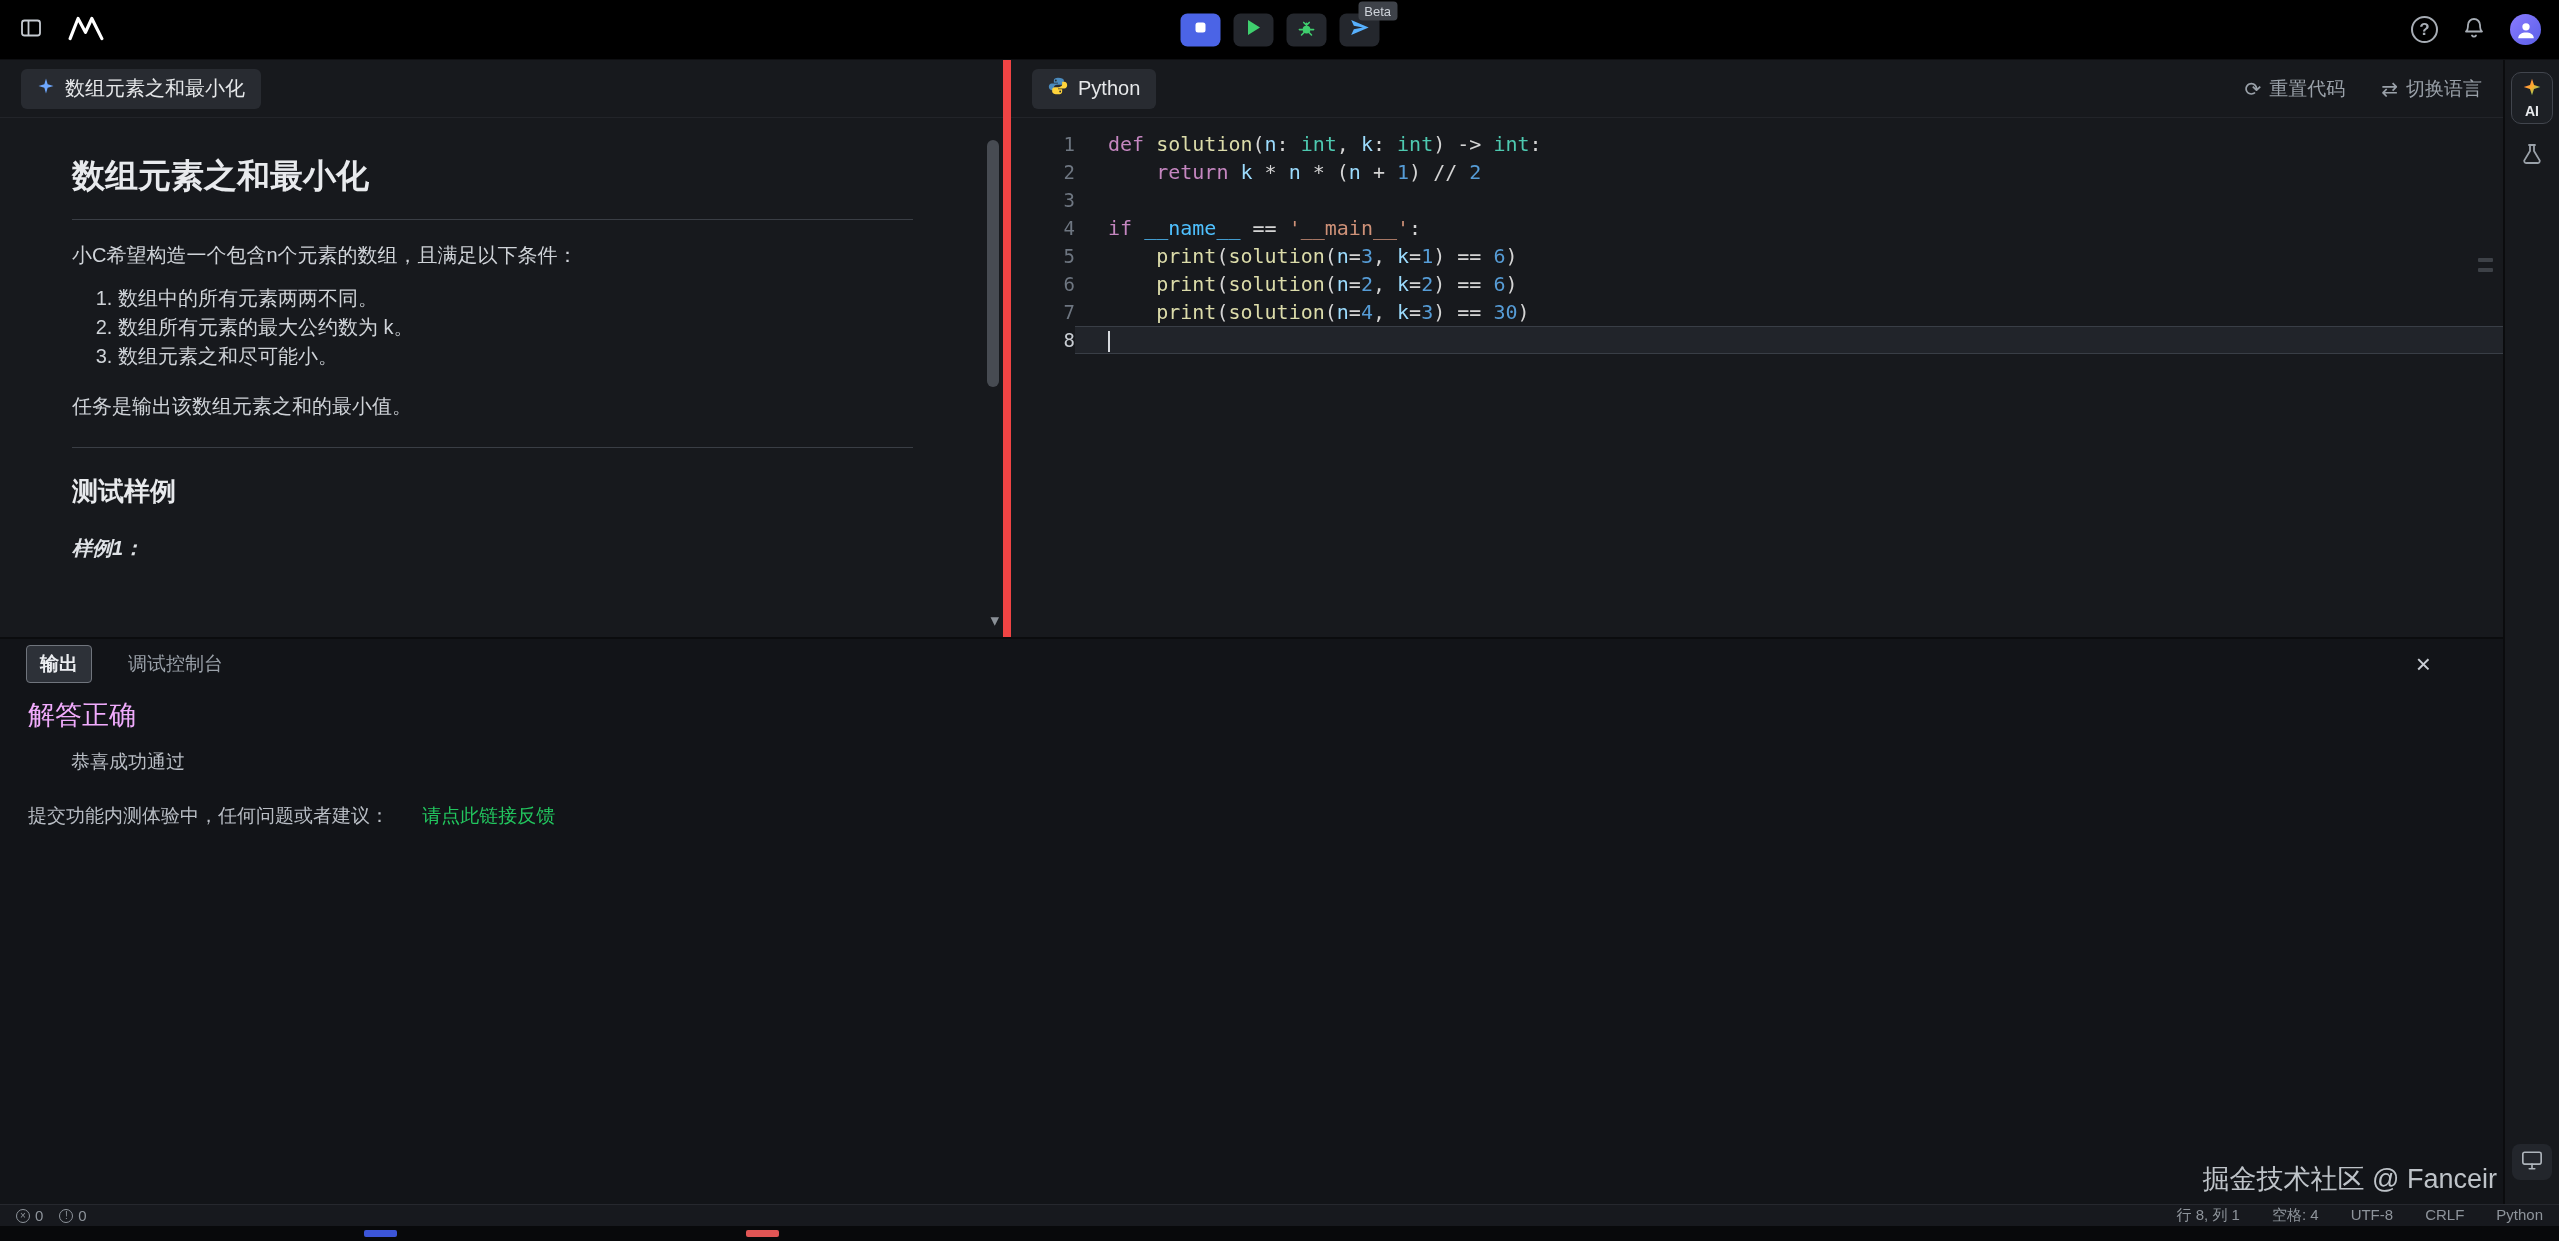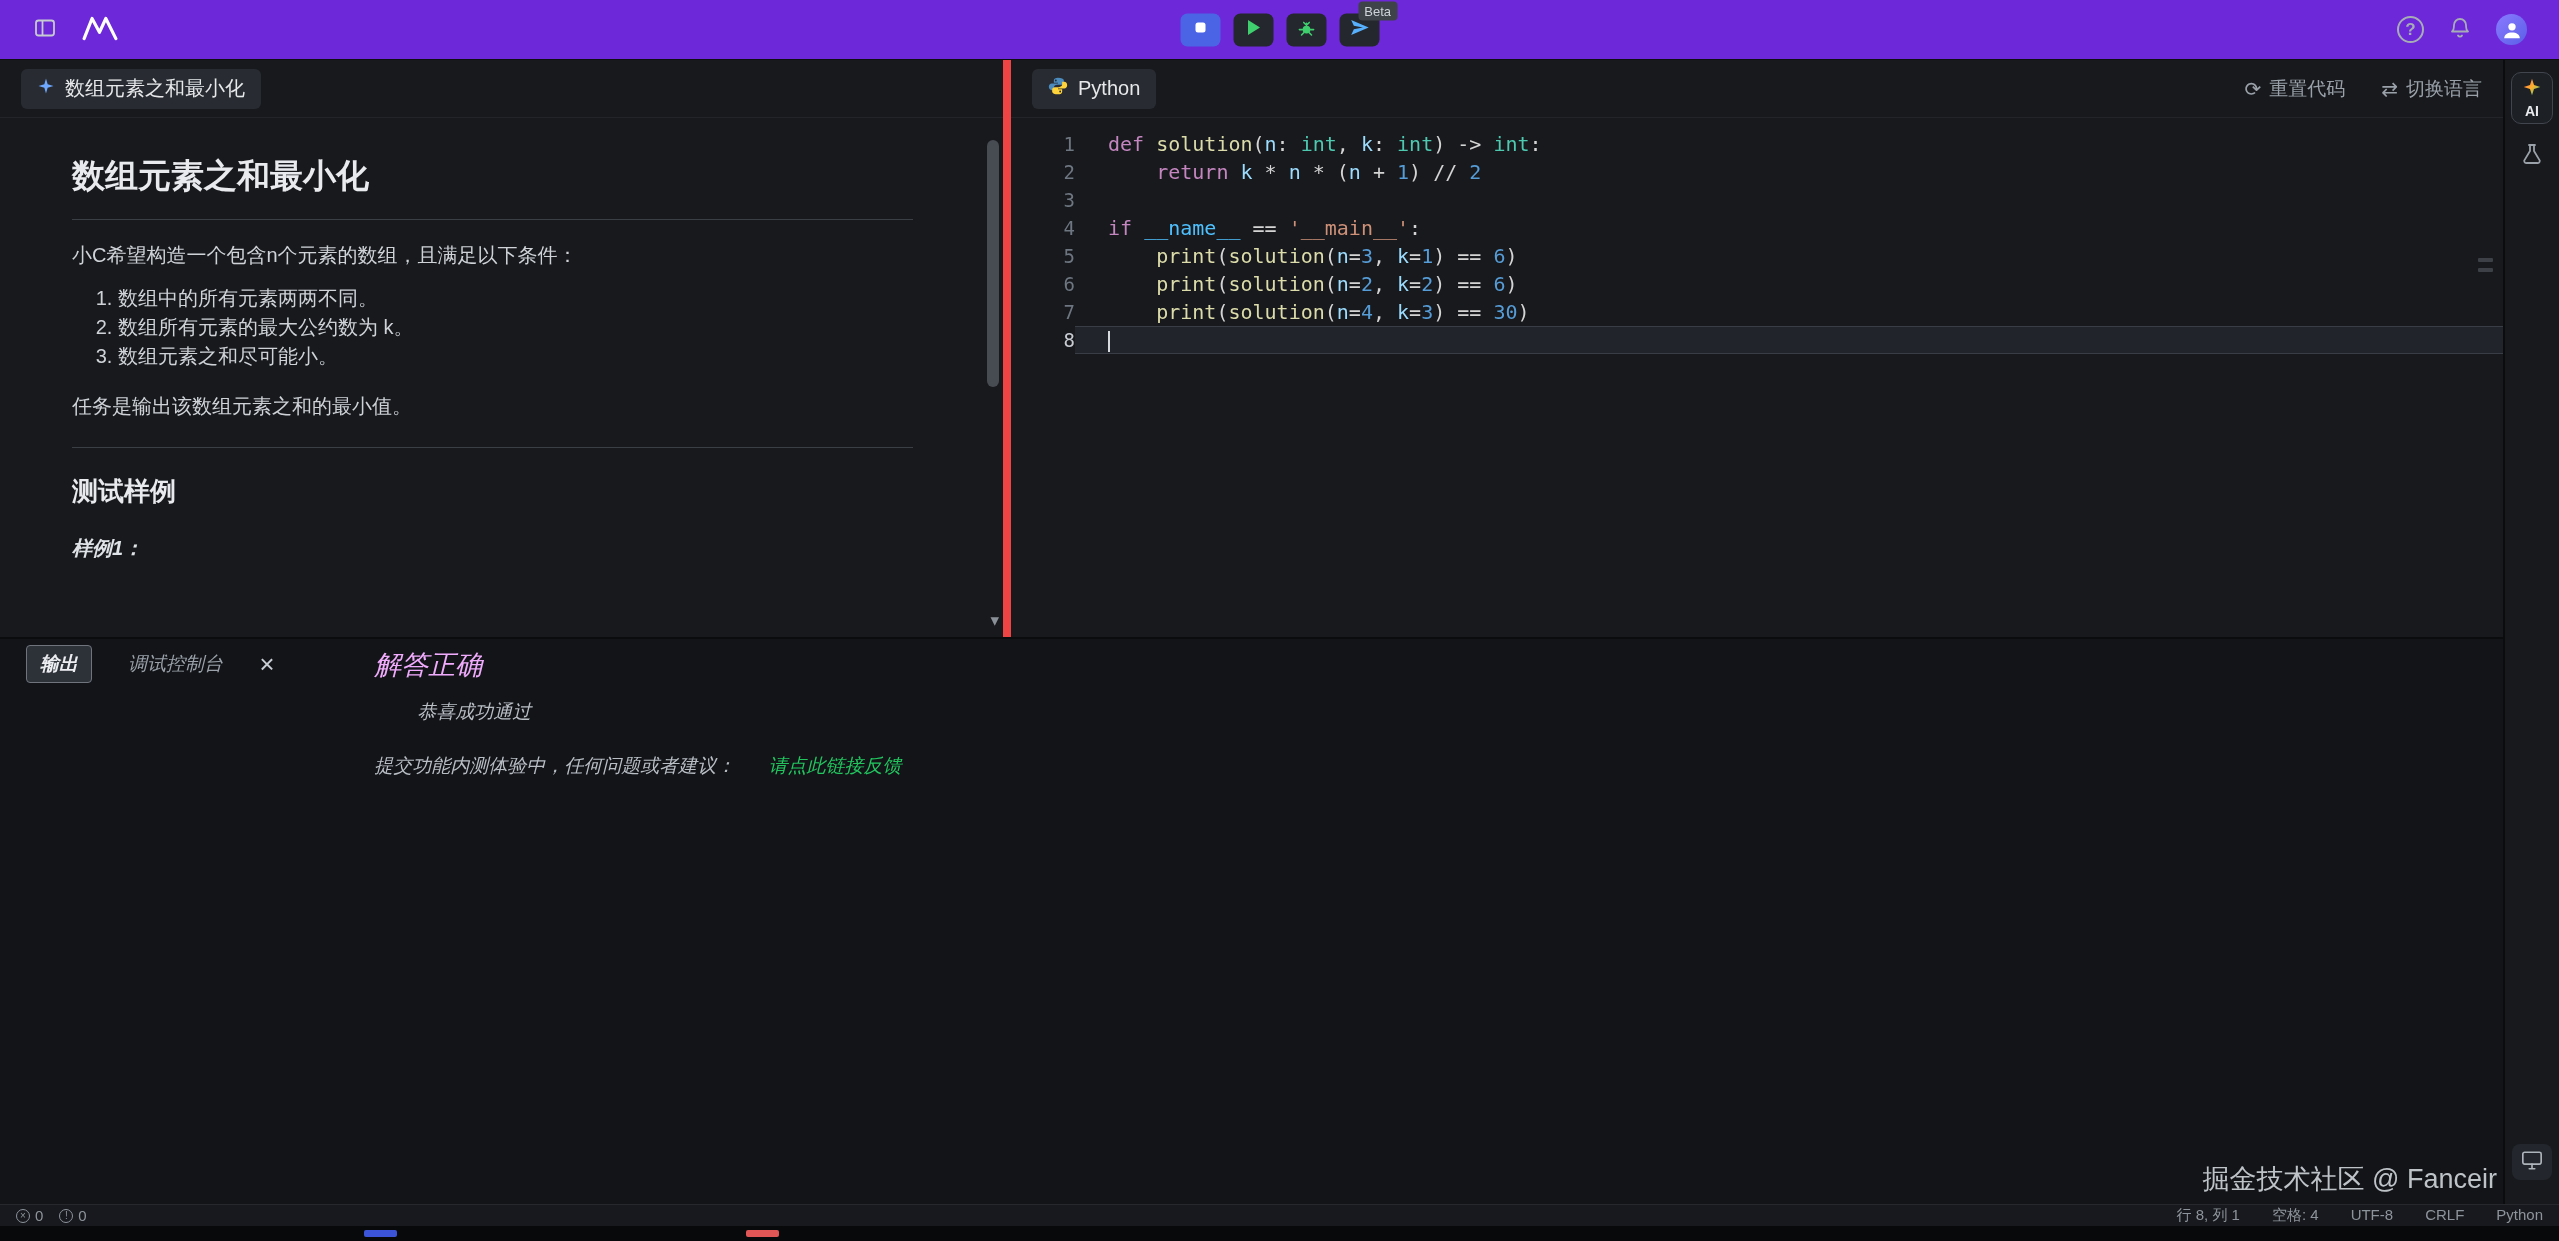--- a/index.html
+++ b/index.html
@@ -2,21 +2,21 @@
 <html><head>
 <meta charset="utf-8">
 <style>
   * { box-sizing: border-box; margin: 0; padding: 0; }
   html, body { width: 2559px; height: 1241px; overflow: hidden; background: #0d0e10; }
   body { font-family: "Liberation Sans", "DejaVu Sans", sans-serif; }
 
   .app { position: relative; width: 2559px; height: 1241px; display: flex; flex-direction: column; background: #17191d; }
 
   
-  .topbar { height: 60px; flex: 0 0 auto; background: #6d28d9; border-bottom: 1px solid #0e0f12; display: flex; align-items: center; padding: 0 32px; position: relative; z-index: 10; }
+  .topbar { height: 60px; flex: 0 0 auto; background: #000000; border-bottom: 1px solid #0e0f12; display: flex; align-items: center; padding: 0 18px; position: relative; z-index: 10; }
   .topbar-left { display: flex; align-items: center; gap: 24px; }
   .icon-btn { display: flex; align-items: center; justify-content: center; cursor: pointer; }
   .center-tools { position: absolute; left: 50%; top: 50%; transform: translate(-50%,-50%); display: flex; align-items: center; gap: 13px; }
   .tool-btn { width: 40px; height: 33px; border-radius: 7px; background: #24272d; display: flex; align-items: center; justify-content: center; position: relative; cursor: pointer; }
   .tool-btn.primary { background: #4b64e6; }
   .beta-badge { position: absolute; top: -12px; right: -18px; background: #3e4249; color: #ced3da; font-size: 13px; line-height: 1; padding: 3px 6px; border-radius: 4px; }
   .topbar-right { margin-left: auto; display: flex; align-items: center; gap: 24px; }
   .help-circle { width: 27px; height: 27px; border: 2px solid #a7adb5; border-radius: 50%; color: #a7adb5; font-size: 17px; font-weight: 700; display: flex; align-items: center; justify-content: center; cursor: pointer; }
   .avatar { width: 31px; height: 31px; border-radius: 50%; background: linear-gradient(135deg,#8a7bff,#5a5fe8); display: flex; align-items: flex-end; justify-content: center; overflow: hidden; cursor: pointer; }
 
@@ -56,21 +56,21 @@
   .tok-fn { color: #dcdcaa; }
   .tok-typ { color: #4ec9b0; }
   .tok-num { color: #569cd6; }
   .tok-str { color: #ce9178; }
   .tok-var { color: #9cdcfe; }
   .tok-const { color: #4fc1ff; }
   .tok-txt { color: #d4d4d4; }
   .mini-mark { position: absolute; right: 10px; width: 15px; height: 4px; background: #3d4147; border-radius: 1px; }
 
   
-  .bottom-panel { height: 567px; flex: 0 0 auto; background: #121418; border-top: 2px solid #0b0c0e; display: flex; flex-direction: row; position: relative; font-style: italic; }
+  .bottom-panel { height: 567px; flex: 0 0 auto; background: #121418; border-top: 2px solid #0b0c0e; display: flex; flex-direction: column; position: relative; }
   .panel-tabs { height: 50px; flex: 0 0 auto; display: flex; align-items: center; padding: 0 26px; gap: 36px; }
   .panel-tab { font-size: 19px; color: #9aa1a9; cursor: pointer; }
   .panel-tab.active { border: 1px solid #70757d; background: #2d3138; border-radius: 4px; padding: 5px 13px; font-weight: 700; color: #eceef1; }
   .panel-close { margin-left: auto; color: #c9ced5; font-size: 26px; line-height: 1; padding-right: 46px; cursor: pointer; }
   .panel-content { padding: 8px 28px 0; }
   .result-title { font-size: 27px; color: #f0abfc; }
   .result-sub { margin-top: 16px; font-size: 19px; color: #b9bec5; margin-left: 43px; }
   .feedback { margin-top: 28px; font-size: 19px; color: #b9bec5; }
   .feedback-link { color: #22c55e; cursor: pointer; margin-left: 28px; }
 

